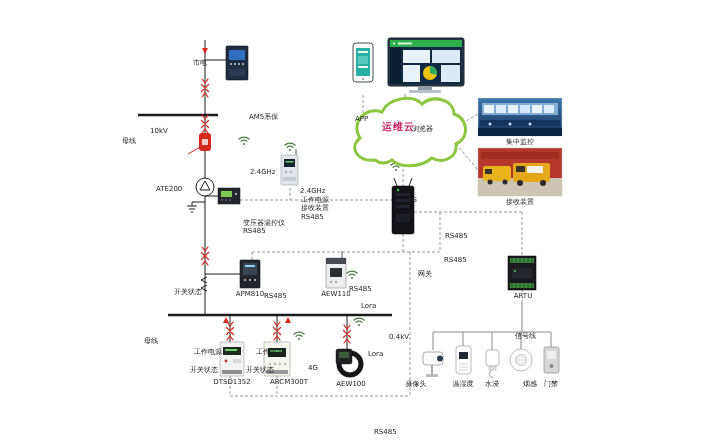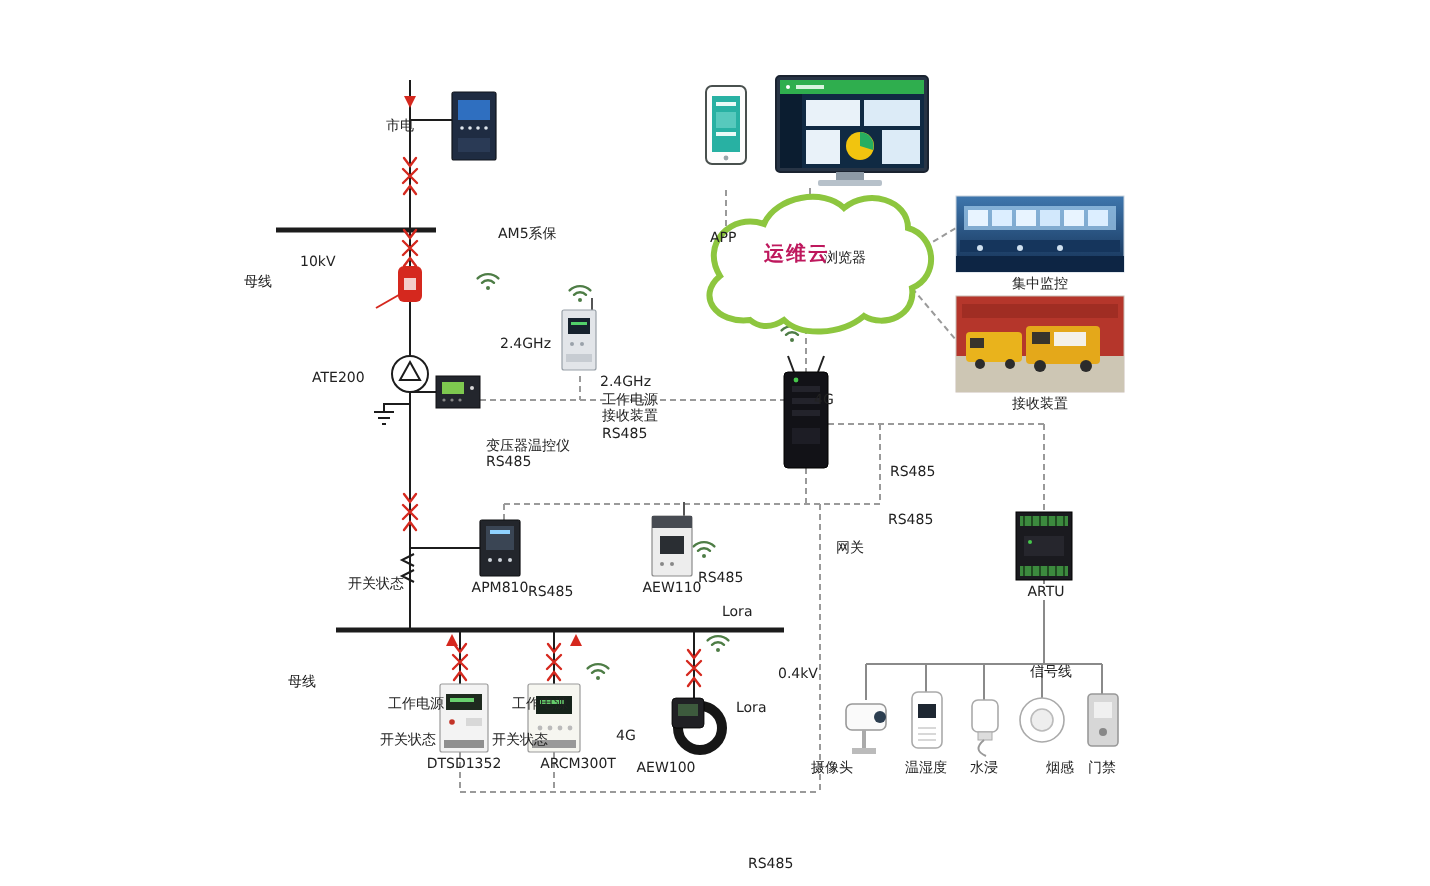--- a/index.html
+++ b/index.html
@@ -324,21 +324,21 @@
   <div class="lbl" style="left:144px;top:307px">母线</div>
   <div class="lbl" style="left:389px;top:303px">0.4kV</div>
   <div class="lbl" style="left:194px;top:318px">工作电源</div>
   <div class="lbl" style="left:256px;top:318px">工作电源</div>
   <div class="lbl" style="left:190px;top:336px">开关状态</div>
   <div class="lbl" style="left:246px;top:336px">开关状态</div>
   <div class="lbl" style="left:308px;top:334px">4G</div>
   <div class="lbl" style="left:368px;top:320px">Lora</div>
   <div class="lbl-c" style="left:207px;top:378px">DTSD1352</div>
   <div class="lbl-c" style="left:264px;top:378px">ARCM300T</div>
-  <div class="lbl-c" style="left:308px;top:380px">AEW100</div>
+  <div class="lbl-c" style="left:326px;top:380px">AEW100</div>
 
   <div class="lbl" style="left:355px;top:85px">APP</div>
   <div class="lbl" style="left:412px;top:95px">浏览器</div>
   <div class="cloud-text" style="left:382px;top:120px">运维云</div>
   <div class="lbl" style="left:407px;top:166px">4G</div>
   <div class="lbl bg" style="left:417px;top:240px">网关</div>
   <div class="lbl bg" style="left:444px;top:202px">RS485</div>
   <div class="lbl bg" style="left:443px;top:226px">RS485</div>
   <div class="lbl" style="left:374px;top:398px">RS485</div>
 

